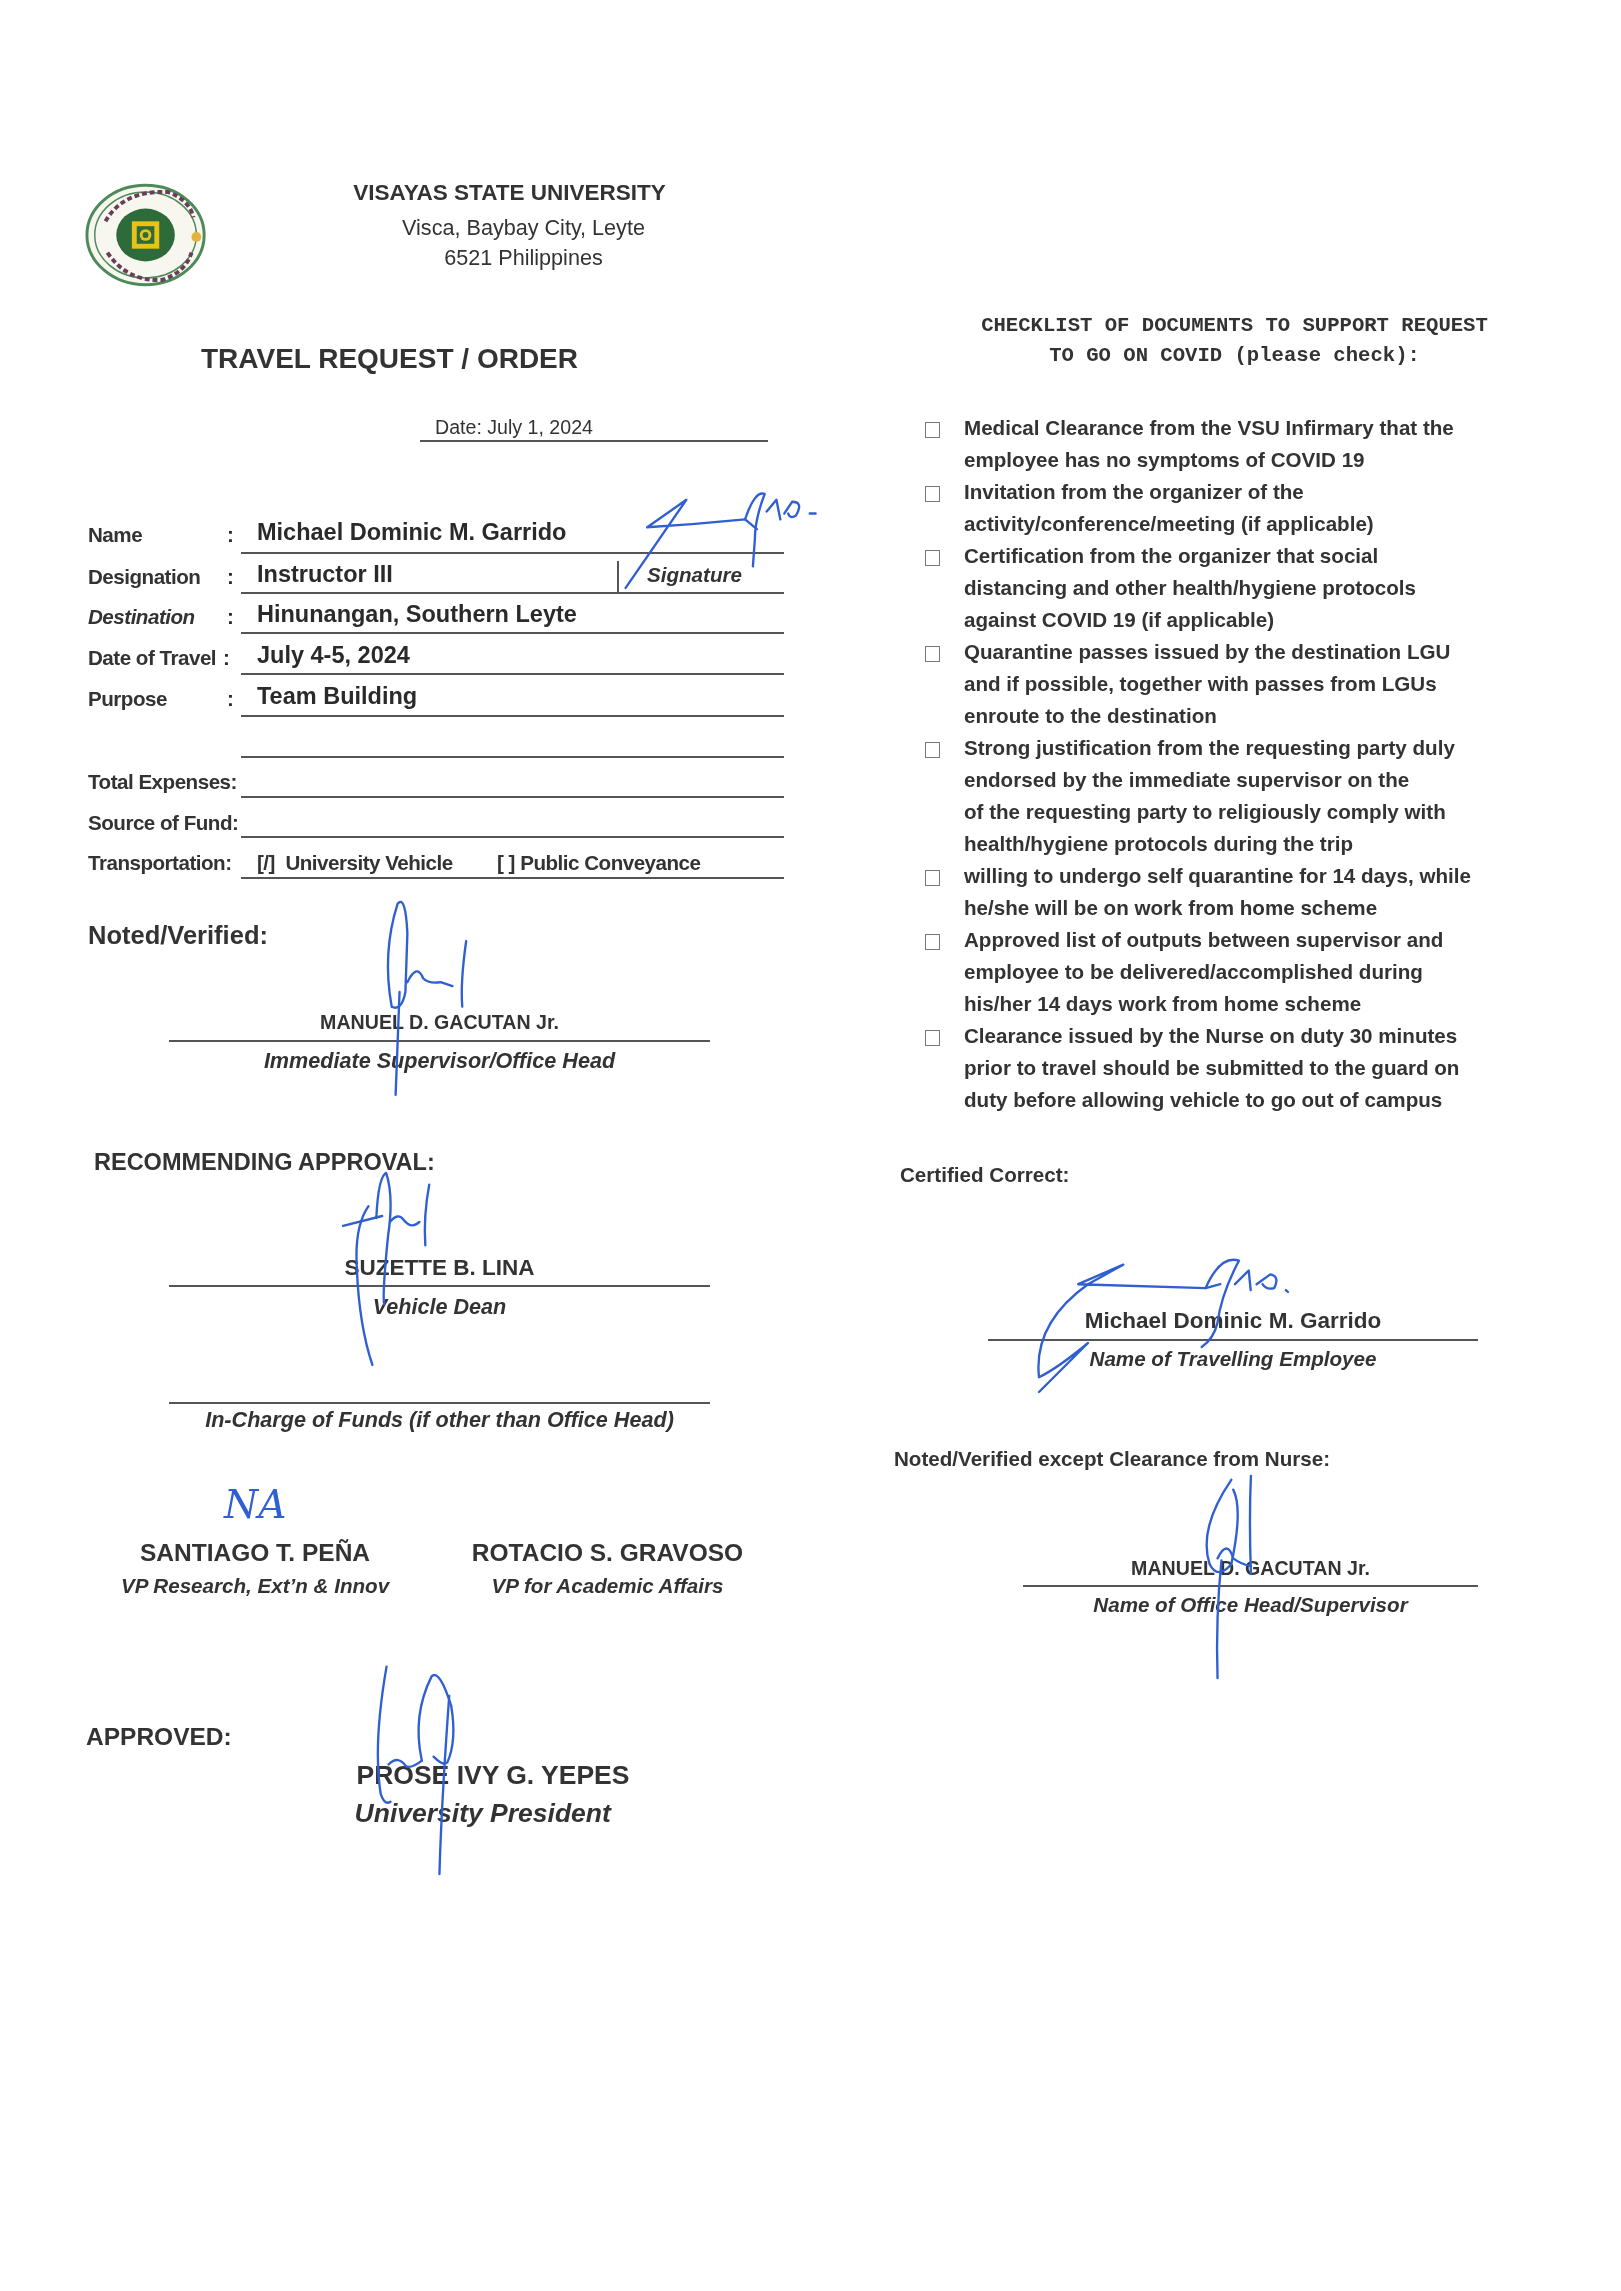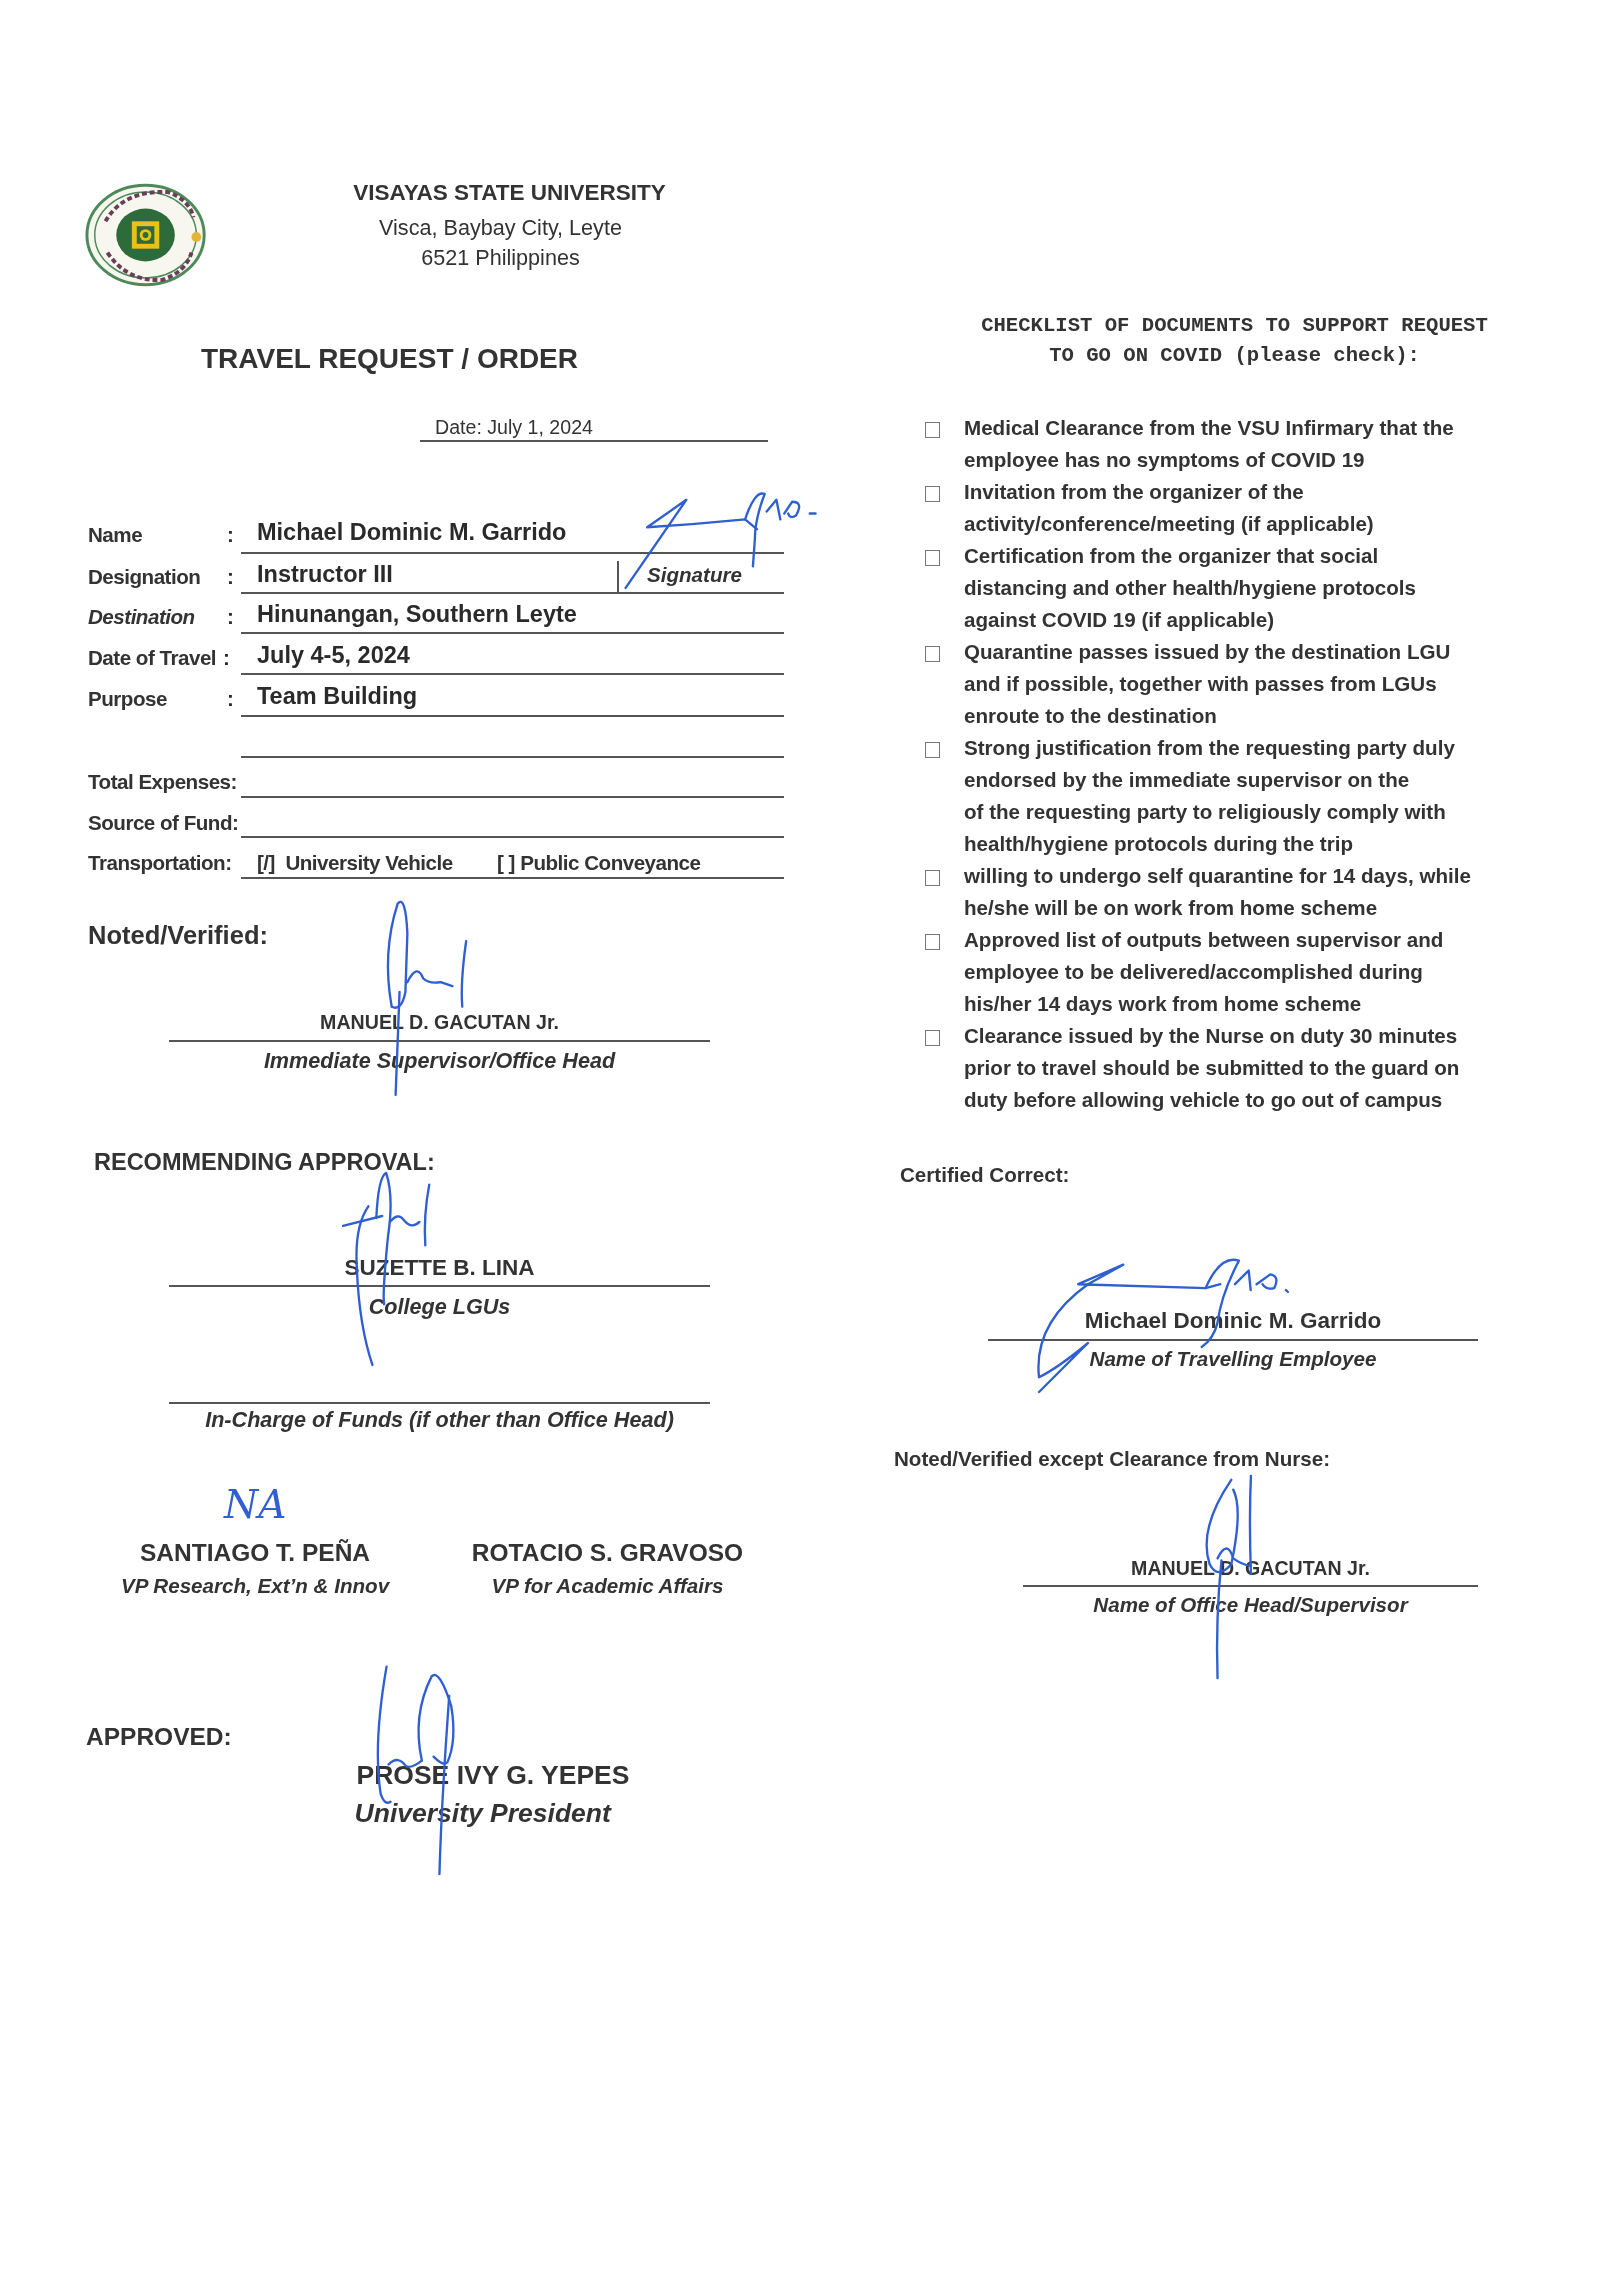--- a/index.html
+++ b/index.html
@@ -3,21 +3,21 @@
 <meta charset="utf-8">
 <style>
   html, body { margin:0; padding:0; background:#ffffff; }
   body { width:1621px; height:2292px; position:relative; overflow:hidden;
          font-family:"Liberation Sans", sans-serif; color:#2a2a2a; }
   .abs { position:absolute; }
   .hr { position:absolute; height:0; border-top:2px solid #555; }
 
   
   .uni-name { left:294px; width:431px; top:180px; font-size:22.5px; font-weight:bold; text-align:center; color:#333; }
-  .uni-addr { left:285px; width:431px; font-size:21.6px; text-align:center; color:#333; }
+  .uni-addr { left:308px; width:431px; font-size:21.6px; text-align:center; color:#333; }
   .form-title { left:201px; top:343px; font-size:28px; font-weight:bold; color:#333; }
 
   .date-lbl { left:435px; top:416px; font-size:19.6px; color:#333; }
 
   .f-lbl { left:88px; font-size:20.6px; font-weight:bold; color:#333; letter-spacing:-0.5px; }
   .f-colon { left:227px; font-size:20.6px; font-weight:bold; }
   .f-val { left:257px; font-size:23.5px; font-weight:bold; color:#2a2a2a; }
 
   .sig-cell { left:617px; top:561px; width:167px; height:31px; border-left:2px solid #555; }
   .sig-text { left:647px; top:563px; font-size:20.6px; font-weight:bold; font-style:italic; color:#333; }
@@ -115,21 +115,21 @@
 </div>
 
 <div class="abs section-h" style="left:88px;top:921px;">Noted/Verified:</div>
 <div class="abs person" style="left:169px;width:541px;top:1011px;font-size:19.6px;">MANUEL D. GACUTAN Jr.</div>
 <div class="hr" style="left:169px;top:1040px;width:541px;"></div>
 <div class="abs role" style="left:169px;width:541px;top:1048px;">Immediate Supervisor/Office Head</div>
 
 <div class="abs section-h" style="left:94px;top:1149px;font-size:23.5px;">RECOMMENDING APPROVAL:</div>
 <div class="abs person" style="left:169px;width:541px;top:1255px;font-size:22.5px;">SUZETTE B. LINA</div>
 <div class="hr" style="left:169px;top:1285px;width:541px;"></div>
-<div class="abs role" style="left:169px;width:541px;top:1294px;">College LGUs</div>
+<div class="abs role" style="left:169px;width:541px;top:1294px;">Vehicle Dean</div>
 
 <div class="abs person" style="left:169px;width:541px;top:1370px;"></div>
 <div class="hr" style="left:169px;top:1402px;width:541px;"></div>
 <div class="abs role" style="left:169px;width:541px;top:1407px;">In-Charge of Funds (if other than Office Head)</div>
 
 <div class="abs" style="left:224px;top:1482px;font-size:39px;color:#2f5fd0;font-family:'DejaVu Serif',serif;font-style:italic;">NA</div>
 <div class="abs person" style="left:98px;width:314px;top:1539px;font-size:24.5px;">SANTIAGO T. PEÑA</div>
 <div class="abs role" style="left:98px;width:314px;top:1574px;font-size:20.6px;">VP Research, Ext’n &amp; Innov</div>
 <div class="abs person" style="left:441px;width:333px;top:1539px;font-size:24.5px;">ROTACIO S. GRAVOSO</div>
 <div class="abs role" style="left:441px;width:333px;top:1574px;font-size:20.6px;">VP for Academic Affairs</div>

